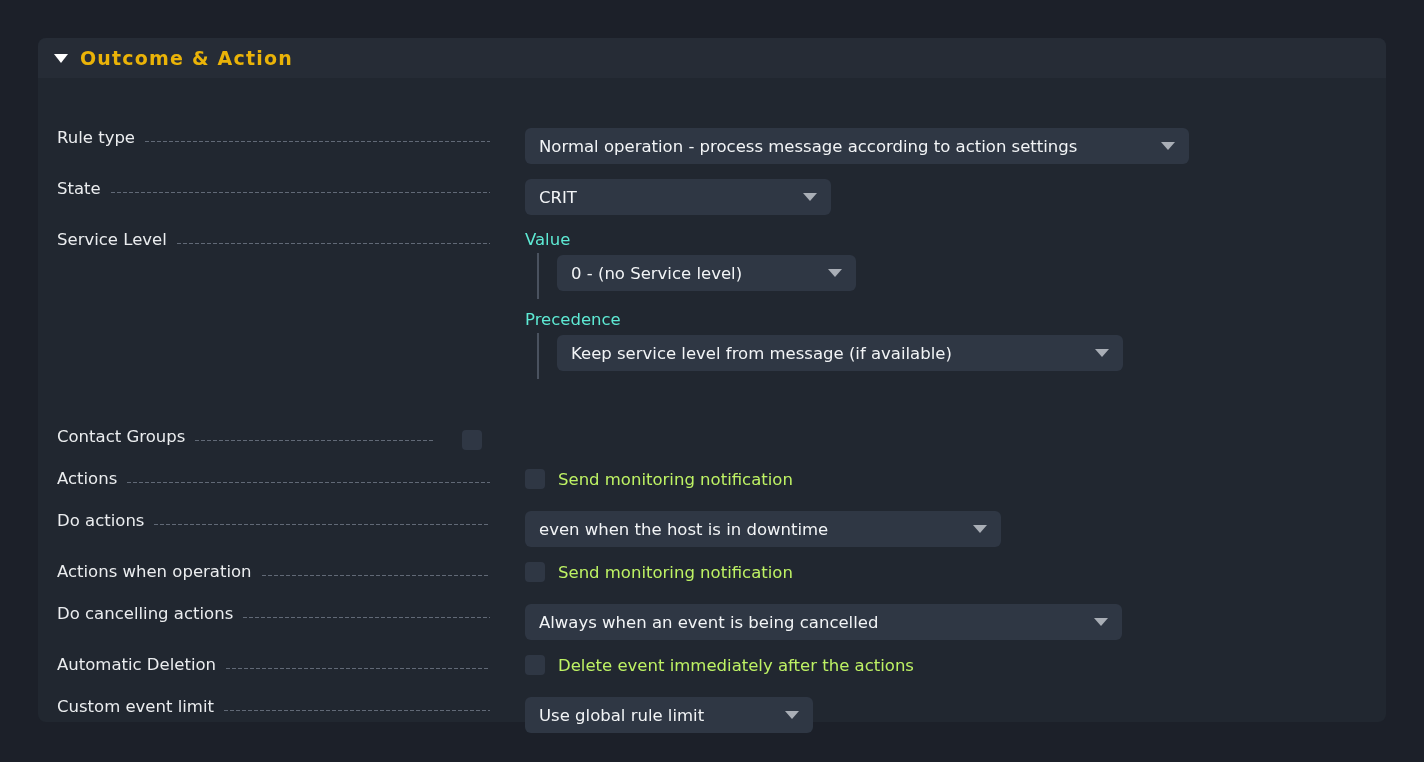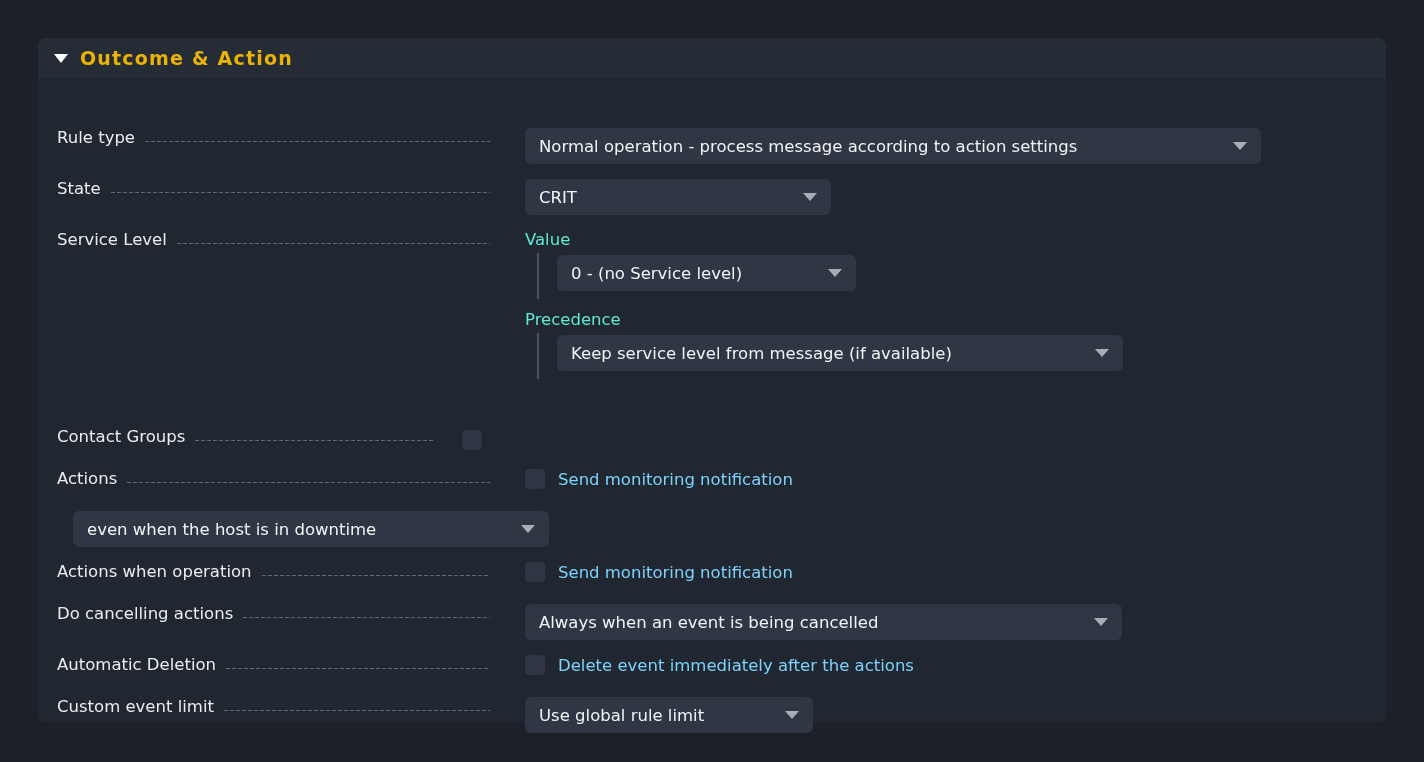--- a/index.html
+++ b/index.html
@@ -129,21 +129,21 @@
     display: inline-block;
     vertical-align: middle;
   }
 
   .check-row {
     display: flex;
     align-items: center;
   }
 
   .check-label {
-    color: #7dd3fc;
+    color: #bef264;
     font-size: 16.5px;
     margin-left: 13px;
     white-space: nowrap;
   }
 
   
   .sub-title {
     color: #5eead4;
     font-size: 16.5px;
     margin-bottom: 6px;
@@ -175,21 +175,21 @@
   </div>
 
   <div class="panel-body">
 
     <div class="row" style="top:50px;">
       <div class="label-cell">
         <span class="label-text">Rule type</span>
         <span class="leader"></span>
       </div>
       <div class="field-cell">
-        <div class="dropdown" style="width:736px;">
+        <div class="dropdown" style="width:664px;">
           <span class="dd-text">Normal operation - process message according to action settings</span>
           <span class="dd-arrow"></span>
         </div>
       </div>
     </div>
 
     <div class="row" style="top:101px;">
       <div class="label-cell">
         <span class="label-text">State</span>
         <span class="leader"></span>
@@ -242,20 +242,24 @@
       </div>
       <div class="field-cell">
         <div class="check-row">
           <span class="checkbox"></span>
           <span class="check-label">Send monitoring notification</span>
         </div>
       </div>
     </div>
 
     <div class="row" style="top:433px;">
+      <div class="label-cell">
+        <span class="label-text">Do actions</span>
+        <span class="leader"></span>
+      </div>
       <div class="field-cell">
         <div class="dropdown" style="width:476px;">
           <span class="dd-text">even when the host is in downtime</span>
           <span class="dd-arrow"></span>
         </div>
       </div>
     </div>
 
     <div class="row" style="top:484px;">
       <div class="label-cell">

